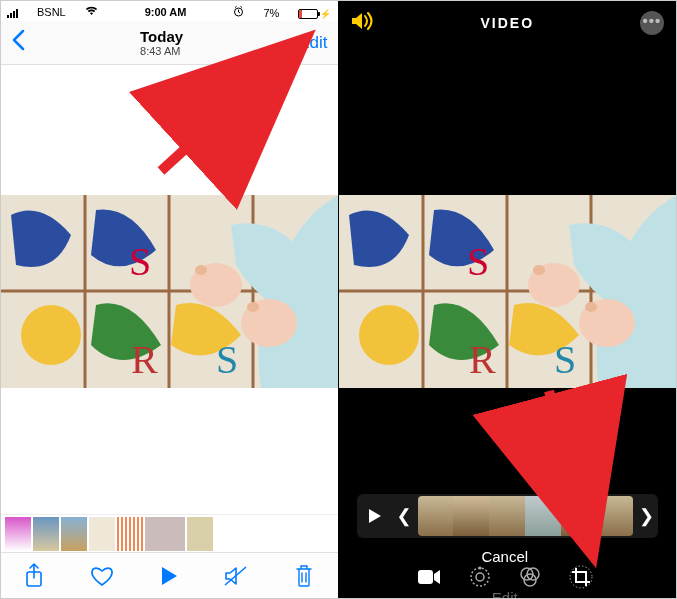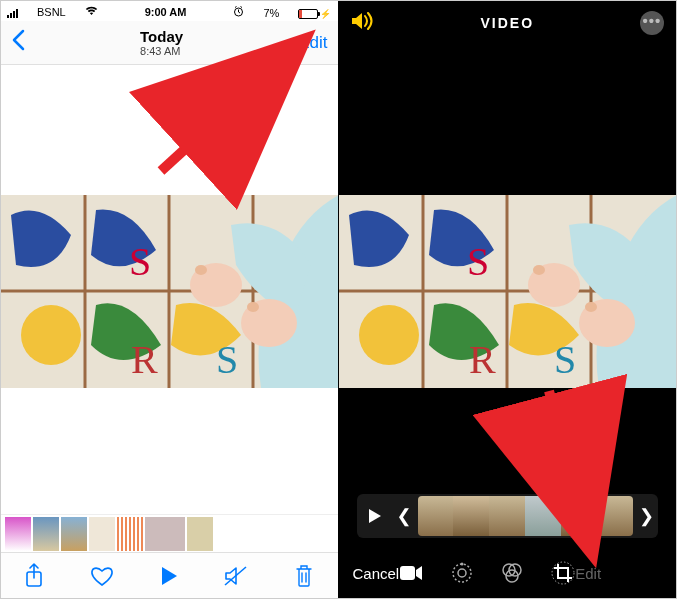--- a/index.html
+++ b/index.html
@@ -59,21 +59,21 @@
 .image-area-right { position:absolute; top:194px; left:0; width:338px; height:193px; }
 
 
 .scrubber { position:absolute; bottom:60px; left:18px; right:18px; height:44px; display:flex; align-items:center; background:#1a1a1a; border-radius:6px; padding:2px; gap:4px;}
 .scrub-play { width:32px; height:40px; color:#fff; display:flex; align-items:center; justify-content:center; }
 .scrub-handle { color:#fff; font-size:18px; padding:0 2px; }
 .scrub-track { flex:1; height:40px; display:flex; gap:0; border-radius:4px; overflow:hidden; }
 .scrub-track .fr { flex:1; background:#8b7355; }
 
 
-.bottom-right { position:absolute; bottom:0; left:0; right:5px; height:50px; display:flex; align-items:center; justify-content:flex-start; padding:0 14px; }
+.bottom-right { position:absolute; bottom:0; left:0; right:5px; height:50px; display:flex; align-items:center; justify-content:space-between; padding:0 14px;flex-direction:column; }
 .cancel, .done { font-size:15px; }
 .cancel { color:#fff; }
 .done { color:#666; }
 .edit-tools { display:flex; gap:28px; align-items:center; }
 .edit-tools .t { color:#aaa; }
 .edit-tools .t svg { display:block; }
 </style>
 </head>
 <body>
 

